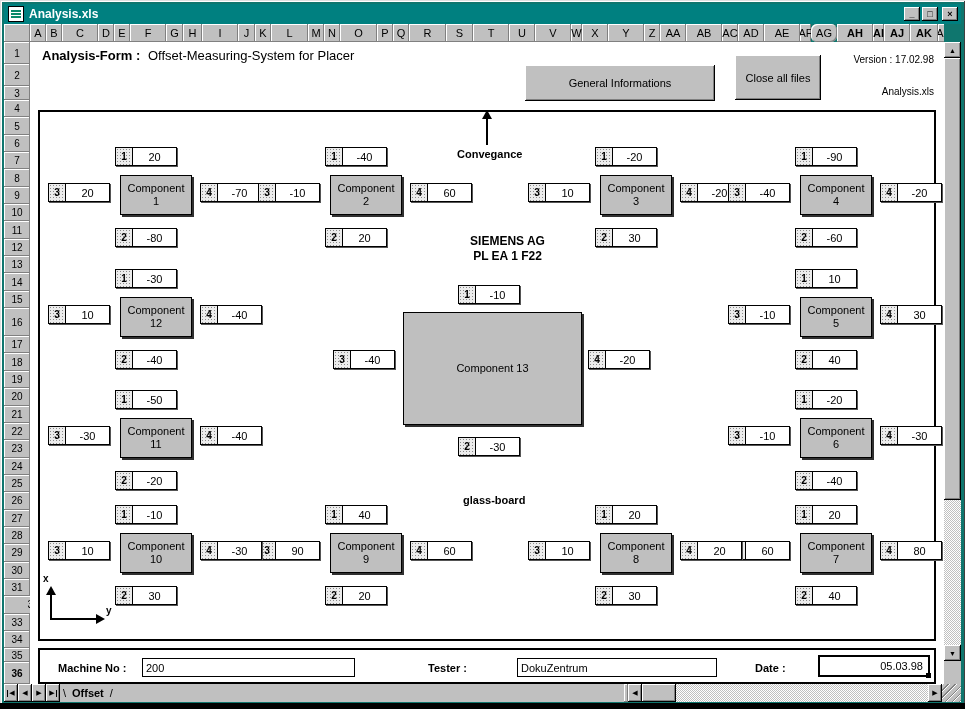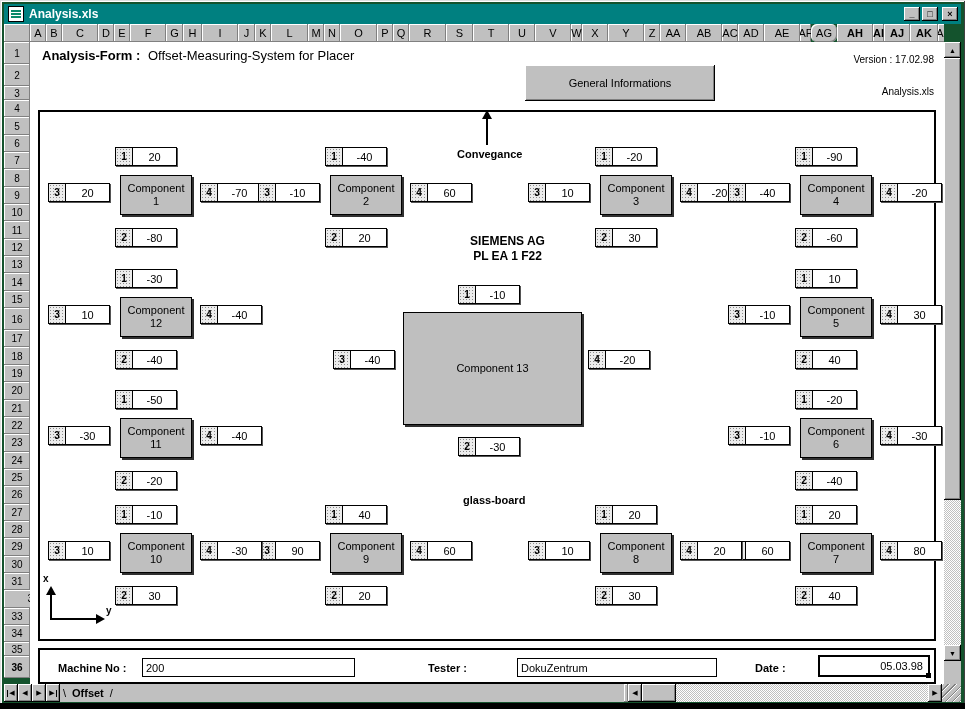--- a/index.html
+++ b/index.html
@@ -1,16 +1,16 @@
 <!DOCTYPE html>
 <html><head>
 <meta charset="utf-8">
 <style>
   html,body{margin:0;padding:0;background:#555;}
-  #window{position:relative;width:965px;height:709px;background:#14532d;
+  #window{position:relative;width:965px;height:709px;background:#0f766e;
     font-family:"Liberation Sans",sans-serif;color:#000;overflow:hidden;
     box-shadow:inset 1px 1px 0 #dfdfdf, inset -1px -1px 0 #404040, inset 2px 2px 0 #fff;
     outline:1px solid #000;}
   
   .titlebar{position:absolute;left:4px;top:4px;right:4px;height:20px;background:#008080;
     display:flex;align-items:center;padding-left:4px;box-sizing:border-box;}
   .titleicon{width:14px;height:14px;background:#fff;border:1px solid #000;margin-right:5px;
     background-image:linear-gradient(#0a8a6a 0 0),linear-gradient(#0a8a6a 0 0),linear-gradient(#0a8a6a 0 0);
     background-size:10px 2px;background-position:2px 3px,2px 6px,2px 9px;background-repeat:no-repeat;}
   .titletext{color:#fff;font-weight:bold;font-size:12px;}
@@ -166,21 +166,21 @@
       <div class="rowcell" style="height: 17.35px;">6</div>
       <div class="rowcell" style="height: 17.35px;">7</div>
       <div class="rowcell" style="height: 17.35px;">8</div>
       <div class="rowcell" style="height: 17.35px;">9</div>
       <div class="rowcell" style="height: 17.35px;">10</div>
       <div class="rowcell" style="height: 17.35px;">11</div>
       <div class="rowcell" style="height: 17.35px;">12</div>
       <div class="rowcell" style="height: 17.35px;">13</div>
       <div class="rowcell" style="height: 17.35px;">14</div>
       <div class="rowcell" style="height: 17.35px;">15</div>
-      <div class="rowcell" style="height: 22px;">16</div>
+      <div class="rowcell" style="height: 28px;">16</div>
       <div class="rowcell" style="height: 17.35px;">17</div>
       <div class="rowcell" style="height: 17.35px;">18</div>
       <div class="rowcell" style="height: 17.35px;">19</div>
       <div class="rowcell" style="height: 17.35px;">20</div>
       <div class="rowcell" style="height: 17.35px;">21</div>
       <div class="rowcell" style="height: 17.35px;">22</div>
       <div class="rowcell" style="height: 17.35px;">23</div>
       <div class="rowcell" style="height: 17.35px;">24</div>
       <div class="rowcell" style="height: 17.35px;">25</div>
       <div class="rowcell" style="height: 17.35px;">26</div>
@@ -194,20 +194,21 @@
       <div class="rowcell" style="height: 17.35px;">34</div>
       <div class="rowcell" style="height: 14px;">35</div>
       <div class="rowcell hbold" style="height: 22px;">36</div>
     </div>
 
   <div id="canvas">
 
     <div class="abs formtitle" style="left:12px;top:6px;">Analysis-Form :</div>
     <div class="abs formsub" style="left:118px;top:6px;">Offset-Measuring-System for Placer</div>
     <div class="abs bevelbtn" style="left:495px;top:23px;width:190px;height:36px;">General Informations</div>
+    <div class="abs bevelbtn" style="left:705px;top:13px;width:86px;height:45px;">Close  all files</div>
     <div class="abs smalltext" style="right:10px;top:12px;">Version :  17.02.98</div>
     <div class="abs smalltext" style="right:10px;top:44px;">Analysis.xls</div>
 
     <div class="abs bigbox" style="left:8px;top:68px;width:898px;height:531px;"></div>
 
     <div class="abs tri-up" style="left:452px;top:68px;"></div>
     <div class="abs vline" style="left:456px;top:77px;height:26px;"></div>
     <div class="abs boldlbl" style="left:427px;top:106px;">Convegance</div>
 
     <div class="abs centerlbl" style="left:420px;top:192px;width:115px;">

